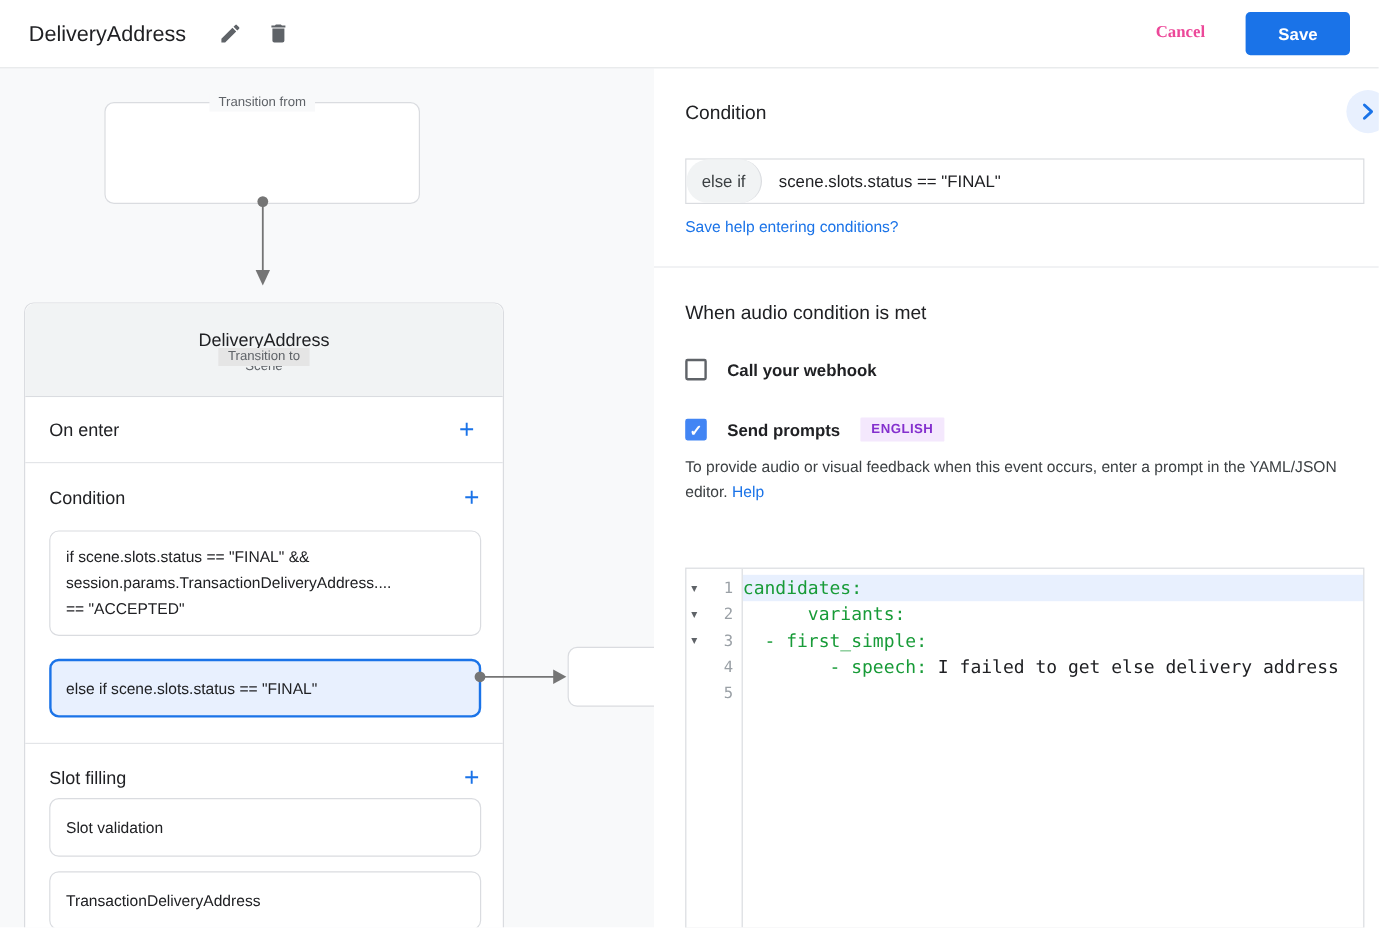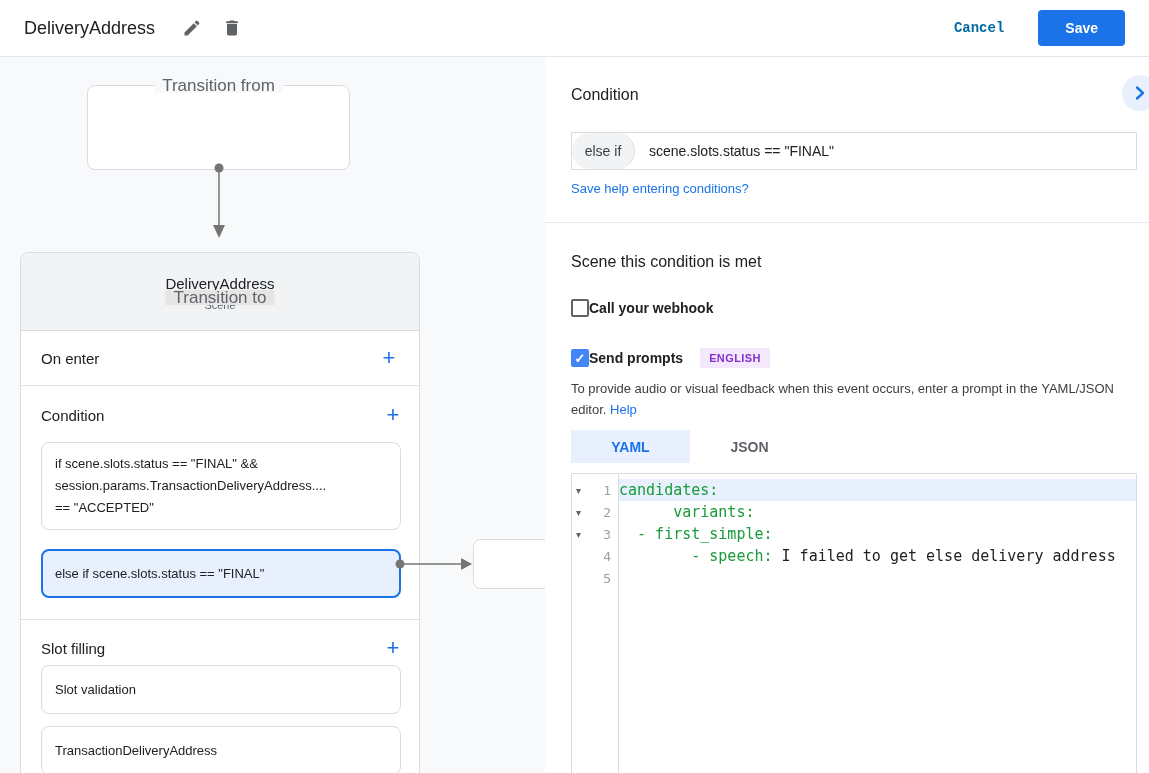--- a/index.html
+++ b/index.html
@@ -9,33 +9,33 @@
   
   .topbar { position:absolute; top:0; left:0; width:1149px; height:57px; background:#fff;
             border-bottom:1px solid #e4e6e8; display:flex; align-items:center; justify-content:space-between;
             padding:0 24px; z-index:5; }
   .topbar-left { display:flex; align-items:center; gap:6px; }
   .page-title { font-size:18px; font-weight:400; color:#202124; margin-right:14px; }
   .icon-btn { background:none; border:none; width:34px; height:34px; display:flex; align-items:center;
               justify-content:center; cursor:pointer; border-radius:50%; }
   .icon-btn svg { fill:#5f6368; }
   .topbar-right { display:flex; align-items:center; gap:34px; }
-  .text-btn { background:none; border:none; color:#0369a1; font-size:14px; font-weight:bold;
-              font-family:Liberation Mono, monospace; cursor:pointer; }
+  .text-btn { background:none; border:none; color:#ec4899; font-size:14px; font-weight:bold;
+              font-family:Liberation Serif, serif; cursor:pointer; }
   .primary-btn { background:#1a73e8; color:#fff; border:none; border-radius:4px; height:36px;
                  padding:0 27px; font-size:14px; font-weight:bold; font-family:inherit; cursor:pointer; }
 
   
   .main { position:absolute; top:57px; left:0; width:1149px; height:716px; }
   .canvas { position:absolute; left:0; top:0; width:545px; height:716px; background:#f8f9fa; overflow:hidden; }
   .panel { position:absolute; left:545px; top:0; width:604px; height:716px; background:#fff; }
 
   
   .legend { position:absolute; top:-8px; left:50%; transform:translateX(-50%); background:#f8f9fa;
-            padding:0 8px; font-size:17px; color:#5f6368; white-space:nowrap; line-height:15px; }
+            padding:0 8px; font-size:11px; color:#5f6368; white-space:nowrap; line-height:15px; }
   .tf-box { position:absolute; left:87px; top:28px; width:263px; height:85px; background:#fff;
             border:1px solid #dadce0; border-radius:8px; }
   .tf-content { position:absolute; left:0; right:0; top:32px; text-align:center; font-size:15px; color:#202124; }
 
   .conn { position:absolute; }
   .conn line { stroke:#757575; stroke-width:1.5; }
   .conn circle, .conn polygon { fill:#757575; }
 
   .scene-card { position:absolute; left:20px; top:195px; width:400px; height:531px; background:#fff;
                 border:1px solid #dadce0; border-radius:8px 8px 0 0; }
@@ -88,21 +88,21 @@
 
   .panel-divider { position:absolute; left:0; top:165px; width:604px; height:1px; background:#e8eaed; }
 
   .check-row { position:absolute; left:26px; display:flex; align-items:center; }
   .row-webhook { top:242px; }
   .row-prompts { top:291px; }
   .cb { width:18px; height:18px; border-radius:2px; flex:none; cursor:pointer; }
   .cb.unchecked { border:2px solid #5f6368; background:#fff; }
   .cb.checked { background:#4285f4; border:2px solid #4285f4; color:#fff; display:flex; align-items:center;
                 justify-content:center; font-size:13px; font-weight:bold; }
-  .cb-label { margin-left:0; font-size:14px; font-weight:bold; color:#202124; }
+  .cb-label { margin-left:17px; font-size:14px; font-weight:bold; color:#202124; }
   .lang-badge { margin-left:17px; background:#f4e8fd; color:#8430ce; font-size:11px; font-weight:bold;
                 padding:4px 9px; letter-spacing:0.4px; border-radius:1px; }
 
   .panel-desc { position:absolute; left:26px; top:321px; width:565px; font-size:13px; line-height:1.65;
                 color:#3c4043; }
 
   .tabs { position:absolute; left:26px; top:373px; display:flex; }
   .tab { width:119px; height:33px; display:flex; align-items:center; justify-content:center; font-size:14px;
          font-weight:bold; color:#5f6368; cursor:pointer; background:#fff; border:none; font-family:inherit; }
   .tab.active { background:#e8f0fe; color:#1a73e8; }
@@ -223,44 +223,40 @@
 
       <div class="cond-input-row">
         <span class="cond-prefix">else if</span>
         <input class="cond-value" type="text" value="scene.slots.status == &quot;FINAL&quot;" style="">
       </div>
 
       <a class="link help-link">Save help entering conditions?</a>
 
       <div class="panel-divider"></div>
 
-      <h2 class="section-title">Scene this condition is met</h2>
+      <h2 class="section-title">When audio condition is met</h2>
 
       <div class="check-row row-webhook">
         <span class="cb unchecked"></span>
         <span class="cb-label">Call your webhook</span>
       </div>
 
       <div class="check-row row-prompts">
         <span class="cb checked">
             <span>✓</span>
           </span>
         <span class="cb-label">Send prompts</span>
         <span class="lang-badge">ENGLISH</span>
       </div>
 
       <div class="panel-desc">
         <span>To provide audio or visual feedback when this event occurs, enter a prompt in the YAML/JSON editor.</span>
         <a class="link">Help</a>
       </div>
 
-      <div class="tabs">
-        <button class="tab active">YAML</button>
-        <button class="tab">JSON</button>
-      </div>
 
       <div class="editor">
         <div class="gutter">
             <div class="gutter-line">
               <span class="fold">▾</span>
               <span class="lnum">1</span>
             </div>
             <div class="gutter-line">
               <span class="fold">▾</span>
               <span class="lnum">2</span>

